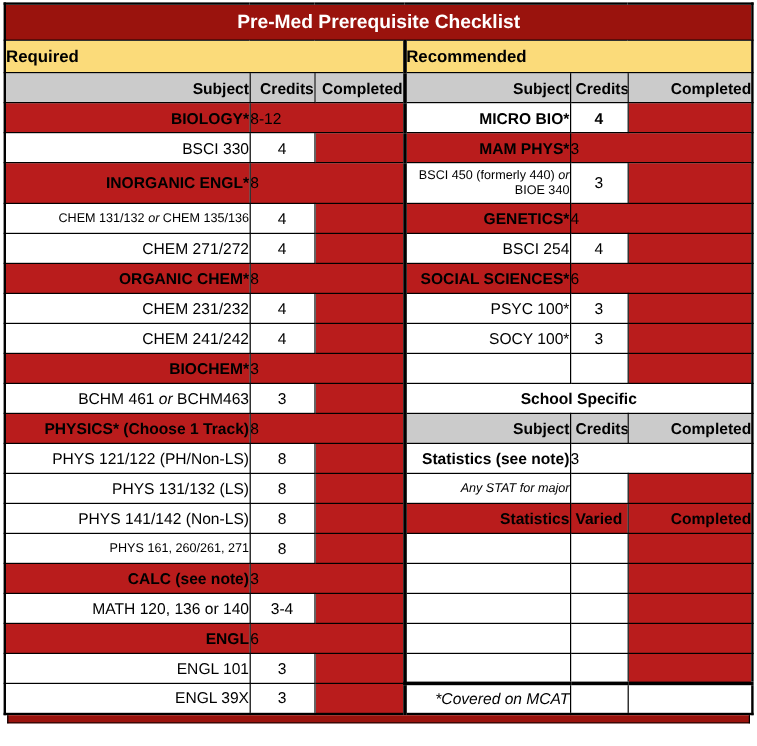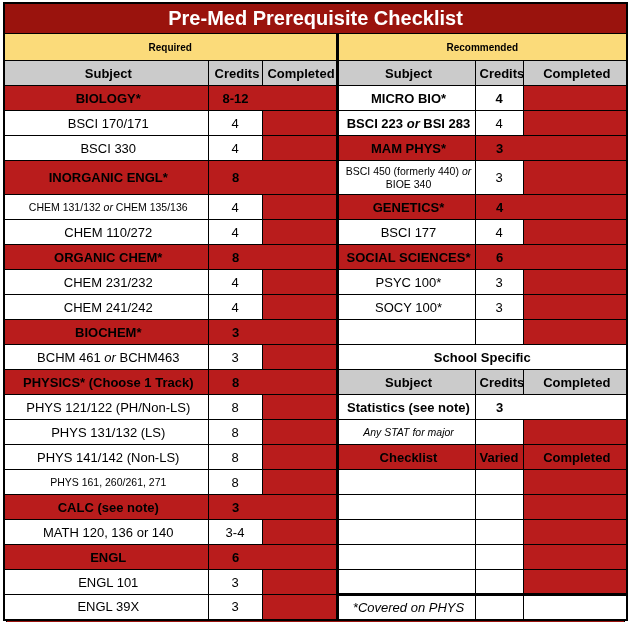--- a/index.html
+++ b/index.html
@@ -4,32 +4,32 @@
 <style>
   html,body{margin:0;padding:0;background:#fff;}
   body{width:631px;font-family:"Liberation Sans","DejaVu Sans",sans-serif;}
   .wrap{padding:2px 3px 0 3px;}
   table{border-collapse:collapse;table-layout:fixed;width:625px;}
   td{border:1.5px solid #000;overflow:hidden;white-space:nowrap;vertical-align:middle;
      font-size:13px;padding:0 0 0 4px;color:#000;}
   table{border:2.5px solid #000;}
   td.divl{border-left:3px solid #000;}
   tr.title-row td{background:#9A130D;color:#fff;text-align:center;font-weight:bold;
-     font-size:20px;height:29px;padding:0;}
-  tr.gold-row td{background:#FBDB7A;text-align:center;font-weight:bold;font-size:10px;height:26px;padding:0;}
+     font-size:16px;height:29px;padding:0;}
+  tr.gold-row td{background:#FBDB7A;font-weight:bold;font-size:14px;height:26px;padding:0;}
   tr.head-row td, td.hdr{background:#CBCBCB;font-weight:bold;height:24px;}
-  td.sub{text-align:center;}
+  td.sub{text-align:right;}
   td.num{text-align:center;padding:0;}
   td.bold{font-weight:bold;}
   td.small{font-size:10.5px;white-space:normal;line-height:1.15;}
   td.italic{font-style:italic;}
   td.shade{background:#b91c1c;}
   td.center{text-align:center;padding:0;}
   td.merge{padding:0;}
-  td.merge .cwrap{text-align:center;font-weight:bold;}
+  td.merge .cwrap{text-align:left;font-weight:normal;}
   .cwL{width:54px;}
   .cwR{width:48px;}
   td.tb{border-bottom:3px solid #000;}
   .bottom-bar{height:6px;background:#9A130D;margin:0 3px;border:1.5px solid #000;border-top:none;}
 </style>
 </head>
 <body>
 
 <div class="wrap">
   <table>
@@ -60,28 +60,20 @@
     <tr style="height: 25px;">
           <td class="sub bold shade">BIOLOGY*</td>
           <td class="merge shade" colspan="2">
             <div class="cwrap cwL">8-12</div>
           </td>
           <td class="sub bold divl">MICRO BIO*</td>
           <td class="num bold">4</td>
           <td class="shade"></td>
         </tr>
         <tr style="height: 25px;">
-          <td class="sub">BSCI 170/171</td>
-          <td class="num">4</td>
-          <td class="shade"></td>
-          <td class="sub bold divl">BSCI 223 <i>or</i> BSI 283</td>
-          <td class="num">4</td>
-          <td class="shade"></td>
-        </tr>
-        <tr style="height: 25px;">
           <td class="sub">BSCI 330</td>
           <td class="num">4</td>
           <td class="shade"></td>
           <td class="sub bold shade divl">MAM PHYS*</td>
           <td class="merge shade" colspan="2">
             <div class="cwrap cwR">3</div>
           </td>
         </tr>
         <tr style="height: 34px;">
           <td class="sub bold shade">INORGANIC ENGL*</td>
@@ -95,24 +87,24 @@
         <tr style="height: 25px;">
           <td class="sub small">CHEM 131/132 <i>or</i> CHEM 135/136</td>
           <td class="num">4</td>
           <td class="shade"></td>
           <td class="sub bold shade divl">GENETICS*</td>
           <td class="merge shade" colspan="2">
             <div class="cwrap cwR">4</div>
           </td>
         </tr>
         <tr style="height: 25px;">
-          <td class="sub">CHEM 110/272</td>
-          <td class="num">4</td>
-          <td class="shade"></td>
-          <td class="sub divl">BSCI 177</td>
+          <td class="sub">CHEM 271/272</td>
+          <td class="num">4</td>
+          <td class="shade"></td>
+          <td class="sub divl">BSCI 254</td>
           <td class="num">4</td>
           <td class="shade"></td>
         </tr>
         <tr style="height: 25px;">
           <td class="sub bold shade">ORGANIC CHEM*</td>
           <td class="merge shade" colspan="2">
             <div class="cwrap cwL">8</div>
           </td>
           <td class="sub bold shade divl">SOCIAL SCIENCES*</td>
           <td class="merge shade" colspan="2">
@@ -173,21 +165,21 @@
           <td class="num">8</td>
           <td class="shade"></td>
           <td class="sub small italic divl">Any STAT for major</td>
           <td class="num"></td>
           <td class="shade"></td>
         </tr>
         <tr style="height: 25px; border-radius: 10px;">
           <td class="sub">PHYS 141/142 (Non-LS)</td>
           <td class="num">8</td>
           <td class="shade"></td>
-          <td class="sub bold shade divl">Checklist</td>
+          <td class="sub bold shade divl">Statistics</td>
           <td class="num bold shade">Varied</td>
           <td class="sub bold shade">Completed</td>
         </tr>
         <tr style="height: 25px; margin-top: 40px;">
           <td class="sub small">PHYS 161, 260/261, 271</td>
           <td class="num">8</td>
           <td class="shade"></td>
           <td class="sub divl"></td>
           <td class="num"></td>
           <td class="shade"></td>
@@ -223,20 +215,20 @@
           <td class="num">3</td>
           <td class="shade"></td>
           <td class="sub divl tb"></td>
           <td class="num tb"></td>
           <td class="shade tb"></td>
         </tr>
         <tr style="height: 25px;">
           <td class="sub">ENGL 39X</td>
           <td class="num">3</td>
           <td class="shade"></td>
-          <td class="sub italic divl">*Covered on PHYS</td>
+          <td class="sub italic divl">*Covered on MCAT</td>
           <td class="num"></td>
           <td class=""></td>
         </tr>
       </tbody>
   </table>
   <div class="bottom-bar"></div>
 </div>
 
 </body></html>

